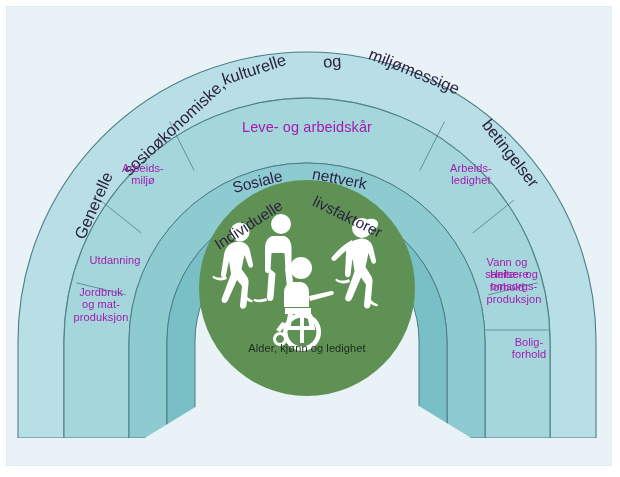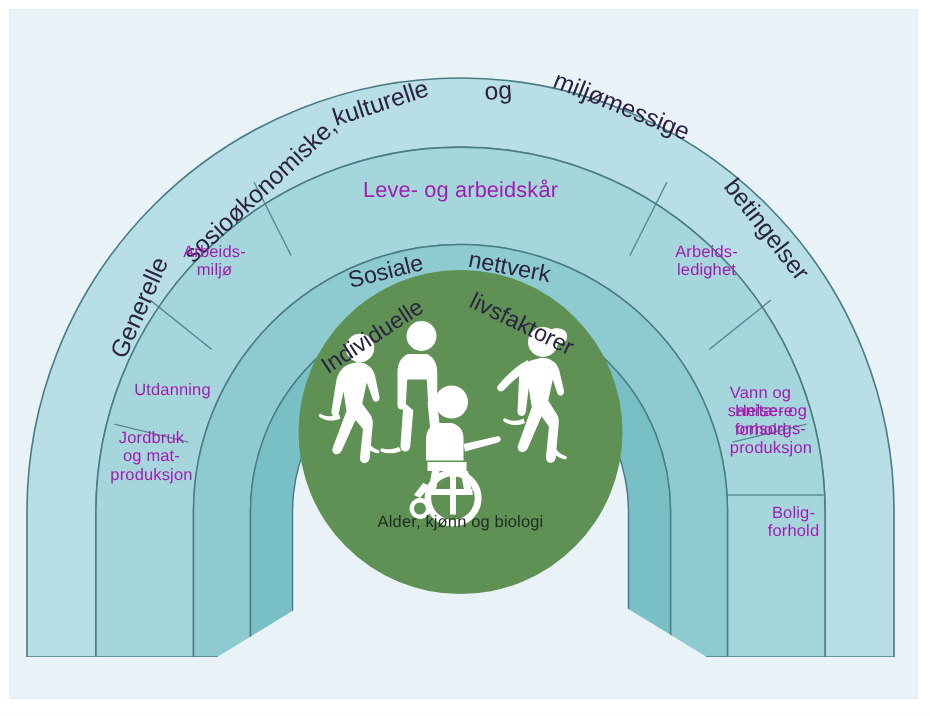--- a/index.html
+++ b/index.html
@@ -203,15 +203,15 @@
 sanitære
 forhold</div>
 
   <div class="lbl sz13" style="left:468px; top:268px; width:92px;">Helse- og
 omsorgs-
 produksjon</div>
 
   <div class="lbl sz13" style="left:486px; top:336px; width:86px;">Bolig-
 forhold</div>
 
-  <div class="lbl sz13" style="left:222px; top:342px; width:170px; color:#1f2b22;">Alder, kjønn og biologi</div>
+  <div class="lbl sz13" style="left:222px; top:342px; width:170px; color:#1f2b22;">Alder, kjønn og ledighet</div>
 
 </div>
 
 </body></html>

